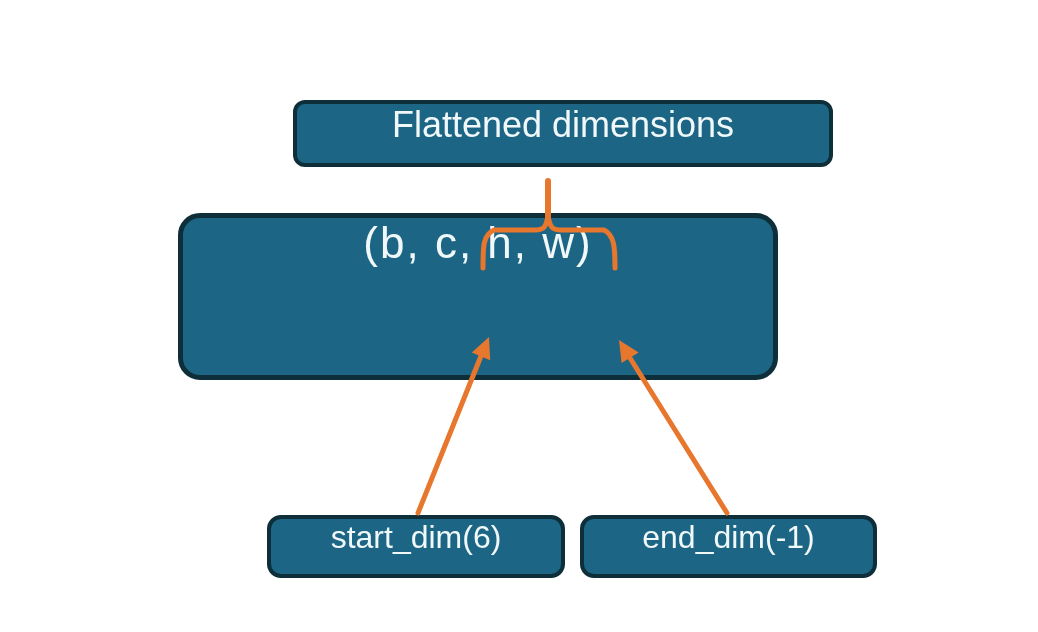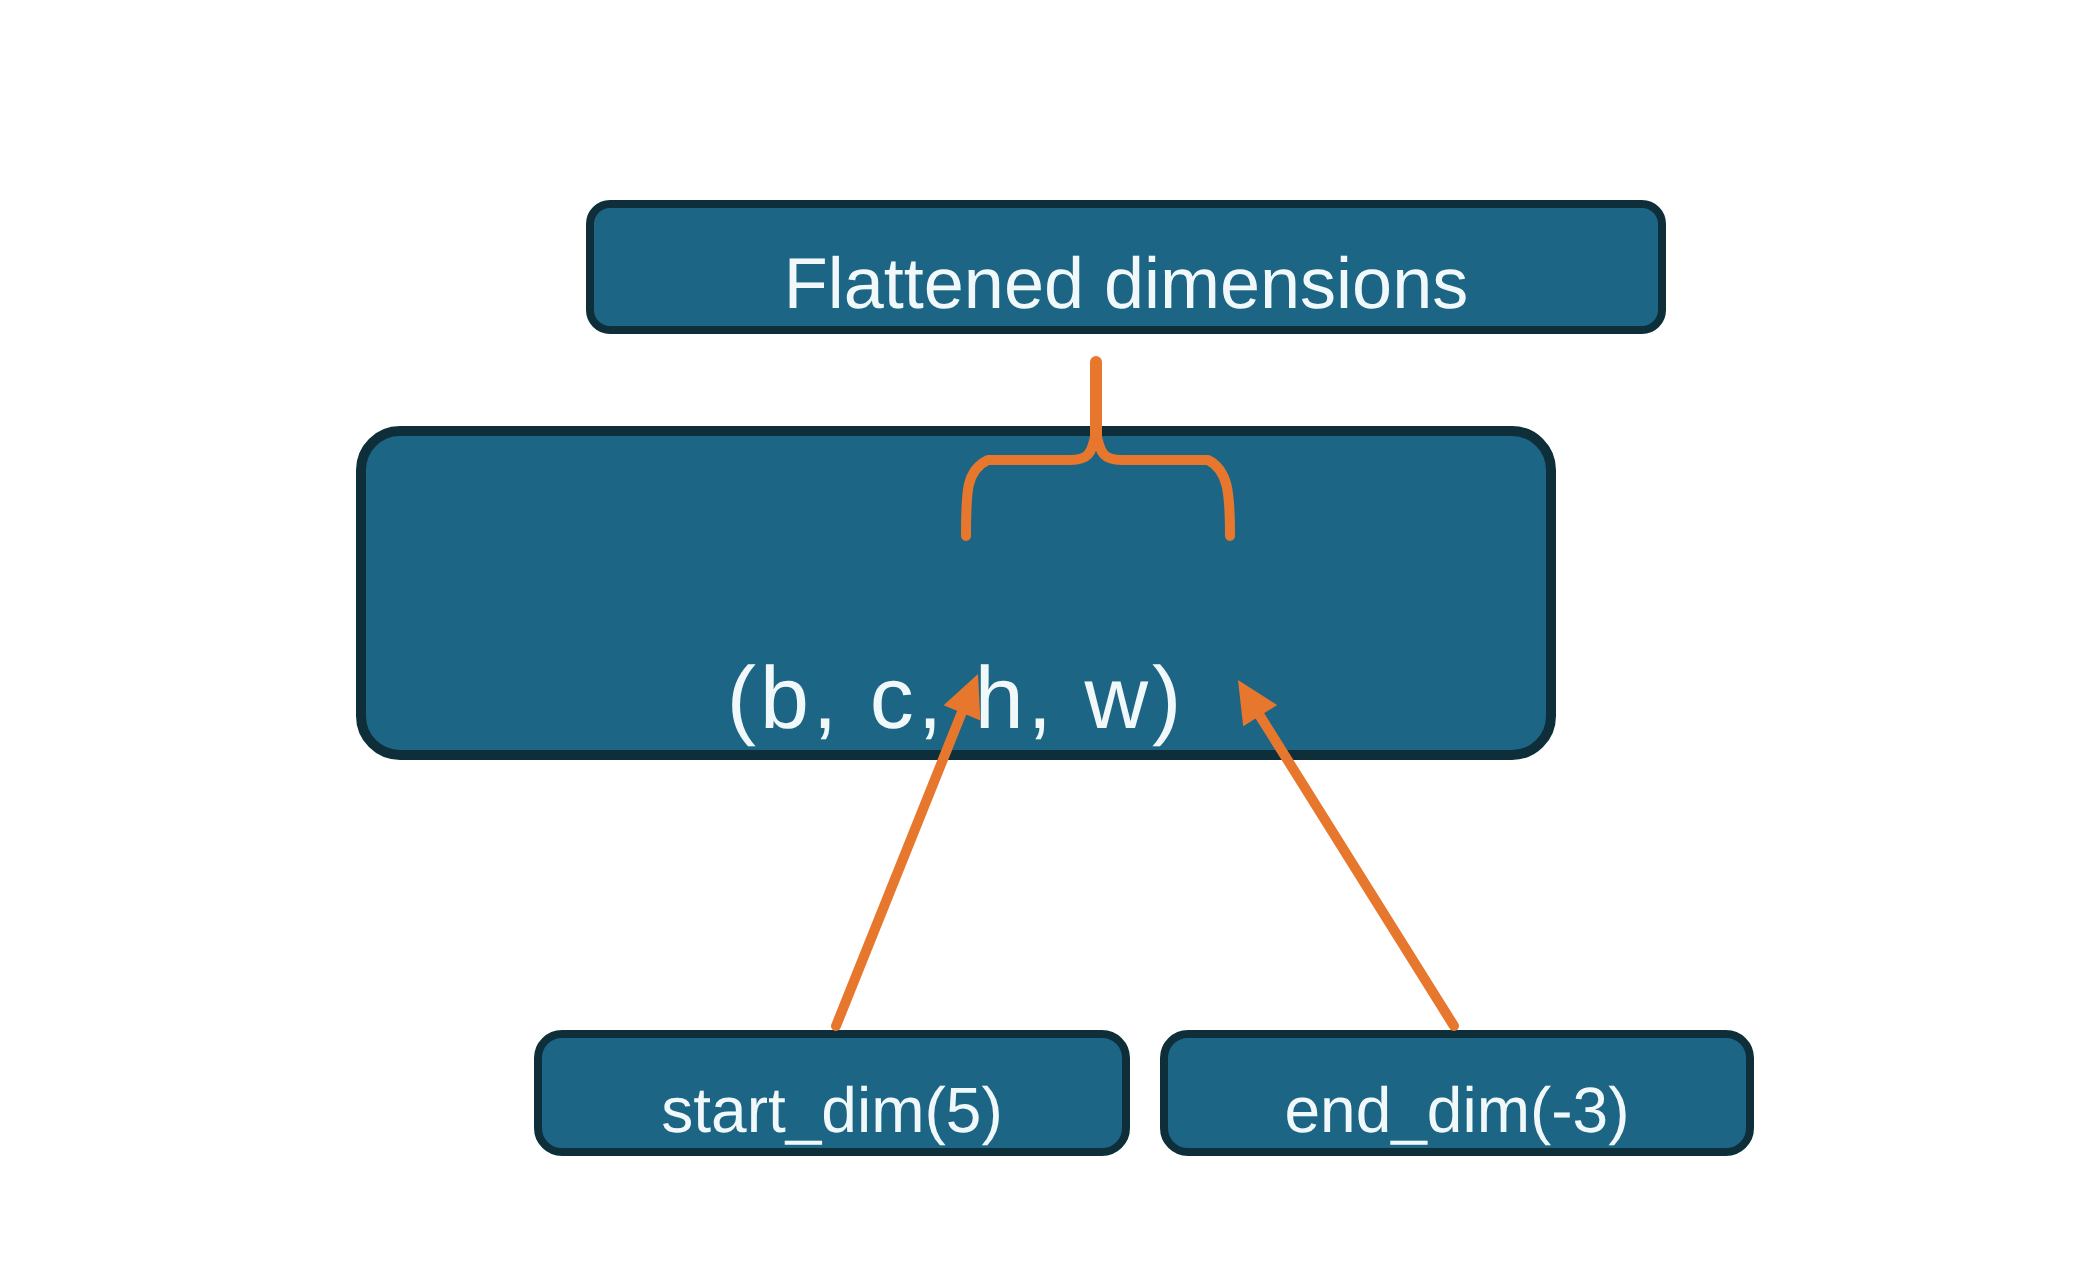--- a/index.html
+++ b/index.html
@@ -15,21 +15,21 @@
     font-family: "Liberation Sans", sans-serif;
     overflow: hidden;
   }
   .node {
     position: absolute;
     box-sizing: border-box;
     background: var(--node-fill, #1d6585);
     border: 4px solid var(--node-border, #0e2f3a);
     color: var(--text, #f0f8fa);
     display: flex;
-    align-items: flex-end;
+    align-items: flex-start;
     justify-content: center;
     white-space: nowrap;
   }
   .node-flattened {
     left: 293px; top: 100px;
     width: 540px; height: 67px;
     border-radius: 12px;
     font-size: 36px;
   }
   .node-tensor {
@@ -77,25 +77,25 @@
 
   <div class="node node-flattened">
     <span>Flattened dimensions</span>
   </div>
 
   <div class="node node-tensor">
     <span>(b, c, h, w)</span>
   </div>
 
   <div class="node node-start">
-    <span>start_dim(5)</span>
+    <span>start_dim(6)</span>
   </div>
 
   <div class="node node-end">
-    <span>end_dim(-3)</span>
+    <span>end_dim(-1)</span>
   </div>
 
   <svg class="overlay" viewBox="0 0 1038 632">
 
     <path class="accent-stroke" stroke-width="6" d="M548,181 L548,220"></path>
 
     <path class="accent-stroke" stroke-width="5" d="M483,268 C483,246 483,235 494,230
              L535,230 C544,230 546,227 548,216
              C550,227 552,230 561,230
              L604,230 C614,235 615,246 615,268"></path>

